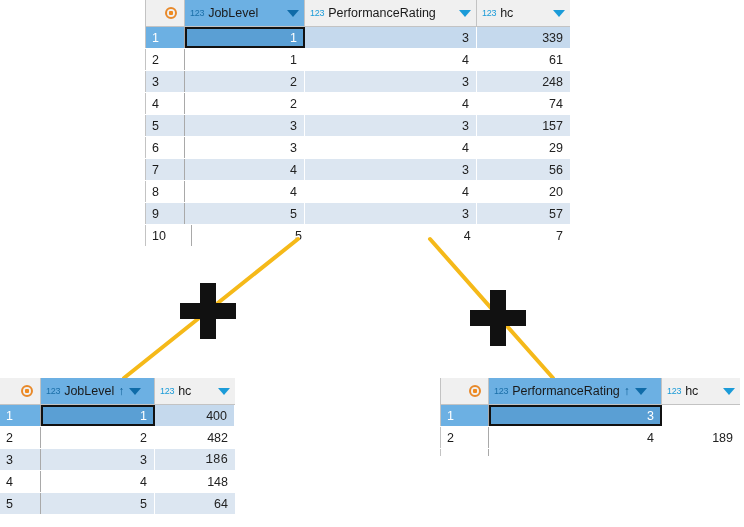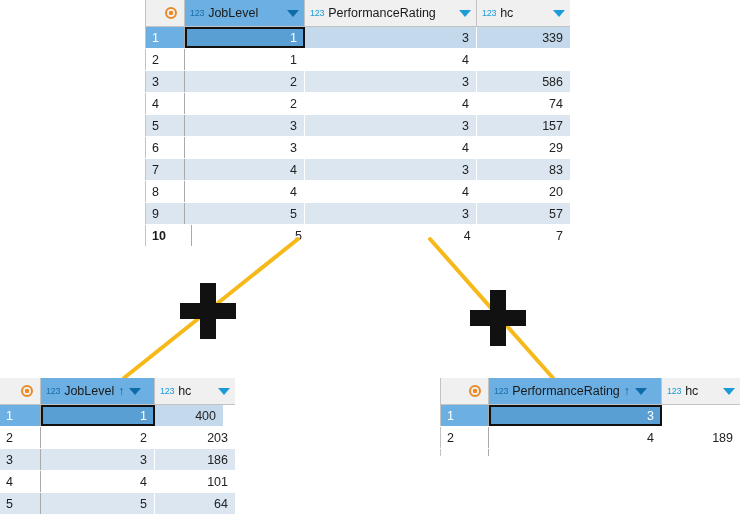--- a/index.html
+++ b/index.html
@@ -84,26 +84,27 @@
   <div class="row firstsel">
     <div class="cell rownum leftedge" style="width:40px;">1</div>
     <div class="cell cursor" style="width:120px;">1</div>
     <div class="cell" style="width:172px;">3</div>
     <div class="cell" style="width:93px;border-right:none;text-align:right;">339</div>
   </div>
   <div class="row plain">
     <div class="cell rownum leftedge" style="width:40px;">2</div>
     <div class="cell" style="width:120px;">1</div>
     <div class="cell" style="width:172px;">4</div>
+    <div class="cell" style="width:93px;border-right:none;">61</div>
   </div>
   <div class="row alt">
     <div class="cell rownum leftedge" style="width:40px;">3</div>
     <div class="cell" style="width:120px;">2</div>
     <div class="cell" style="width:172px;">3</div>
-    <div class="cell" style="width:93px;border-right:none;">586</div>
+    <div class="cell" style="width:93px;border-right:none;">248</div>
   </div>
   <div class="row plain">
     <div class="cell rownum leftedge" style="width:40px;">4</div>
     <div class="cell" style="width:120px;">2</div>
     <div class="cell" style="width:172px;">4</div>
     <div class="cell" style="width:93px;border-right:none;">74</div>
   </div>
   <div class="row alt">
     <div class="cell rownum leftedge" style="width:40px;">5</div>
     <div class="cell" style="width:120px;">3</div>
@@ -113,36 +114,36 @@
   <div class="row plain">
     <div class="cell rownum leftedge" style="width:40px;">6</div>
     <div class="cell" style="width:120px;">3</div>
     <div class="cell" style="width:172px;">4</div>
     <div class="cell" style="width:93px;border-right:none;">29</div>
   </div>
   <div class="row alt">
     <div class="cell rownum leftedge" style="width:40px;">7</div>
     <div class="cell" style="width:120px;">4</div>
     <div class="cell" style="width:172px;">3</div>
-    <div class="cell" style="width:93px;border-right:none;">83</div>
+    <div class="cell" style="width:93px;border-right:none;">56</div>
   </div>
   <div class="row plain">
     <div class="cell rownum leftedge" style="width:40px;">8</div>
     <div class="cell" style="width:120px;">4</div>
     <div class="cell" style="width:172px;">4</div>
     <div class="cell" style="width:93px;border-right:none;">20</div>
   </div>
   <div class="row alt">
     <div class="cell rownum leftedge" style="width:40px;">9</div>
     <div class="cell" style="width:120px;">5</div>
     <div class="cell" style="width:172px;">3</div>
     <div class="cell" style="width:93px;border-right:none;">57</div>
   </div>
   <div class="row plain">
-    <div class="cell rownum leftedge" style="width:48px;font-weight:bold;">10</div>
+    <div class="cell rownum leftedge" style="width:48px;">10</div>
     <div class="cell" style="width:120px;">5</div>
     <div class="cell" style="width:172px;">4</div>
     <div class="cell" style="width:93px;border-right:none;">7</div>
   </div>
 </div>
 
 <svg class="connector" style="left:0px;top:230px;width:744px;height:160px;">
   <line x1="298" y1="9" x2="124" y2="148" stroke="#f5b919" stroke-width="4" stroke-linecap="round"></line>
 </svg>
 <svg class="connector" style="left:0px;top:230px;width:744px;height:160px;">
@@ -173,36 +174,36 @@
     <div class="cell" style="width:80px;border-right:none;">
       <span class="type-tag">123</span>
       <span class="col-name">hc</span>
       <span class="caret"></span>
     </div>
   </div>
 
   <div class="row firstsel">
     <div class="cell rownum" style="width:41px;">1</div>
     <div class="cell cursor" style="width:114px;">1</div>
-    <div class="cell" style="width:68px;border-right:none;text-align:center;">400</div>
+    <div class="cell" style="width:79px;border-right:none;text-align:center;">400</div>
   </div>
   <div class="row plain">
     <div class="cell rownum" style="width:41px;">2</div>
     <div class="cell" style="width:114px;">2</div>
-    <div class="cell" style="width:80px;border-right:none;">203</div>
+    <div class="cell" style="width:80px;border-right:none;">482</div>
   </div>
   <div class="row alt">
     <div class="cell rownum" style="width:41px;">3</div>
     <div class="cell" style="width:114px;">3</div>
-    <div class="cell" style="width:80px;border-right:none;">186</div>
+    <div class="cell" style="width:80px;border-right:none;font-family:Liberation Mono, monospace;">186</div>
   </div>
   <div class="row plain">
     <div class="cell rownum" style="width:41px;">4</div>
     <div class="cell" style="width:114px;">4</div>
-    <div class="cell" style="width:80px;border-right:none;">101</div>
+    <div class="cell" style="width:80px;border-right:none;">148</div>
   </div>
   <div class="row alt">
     <div class="cell rownum" style="width:41px;">5</div>
     <div class="cell" style="width:114px;">5</div>
     <div class="cell" style="width:80px;border-right:none;">64</div>
   </div>
 </div>
 
 <div class="grid" style="left:440px;top:378px;width:300px;">
 

